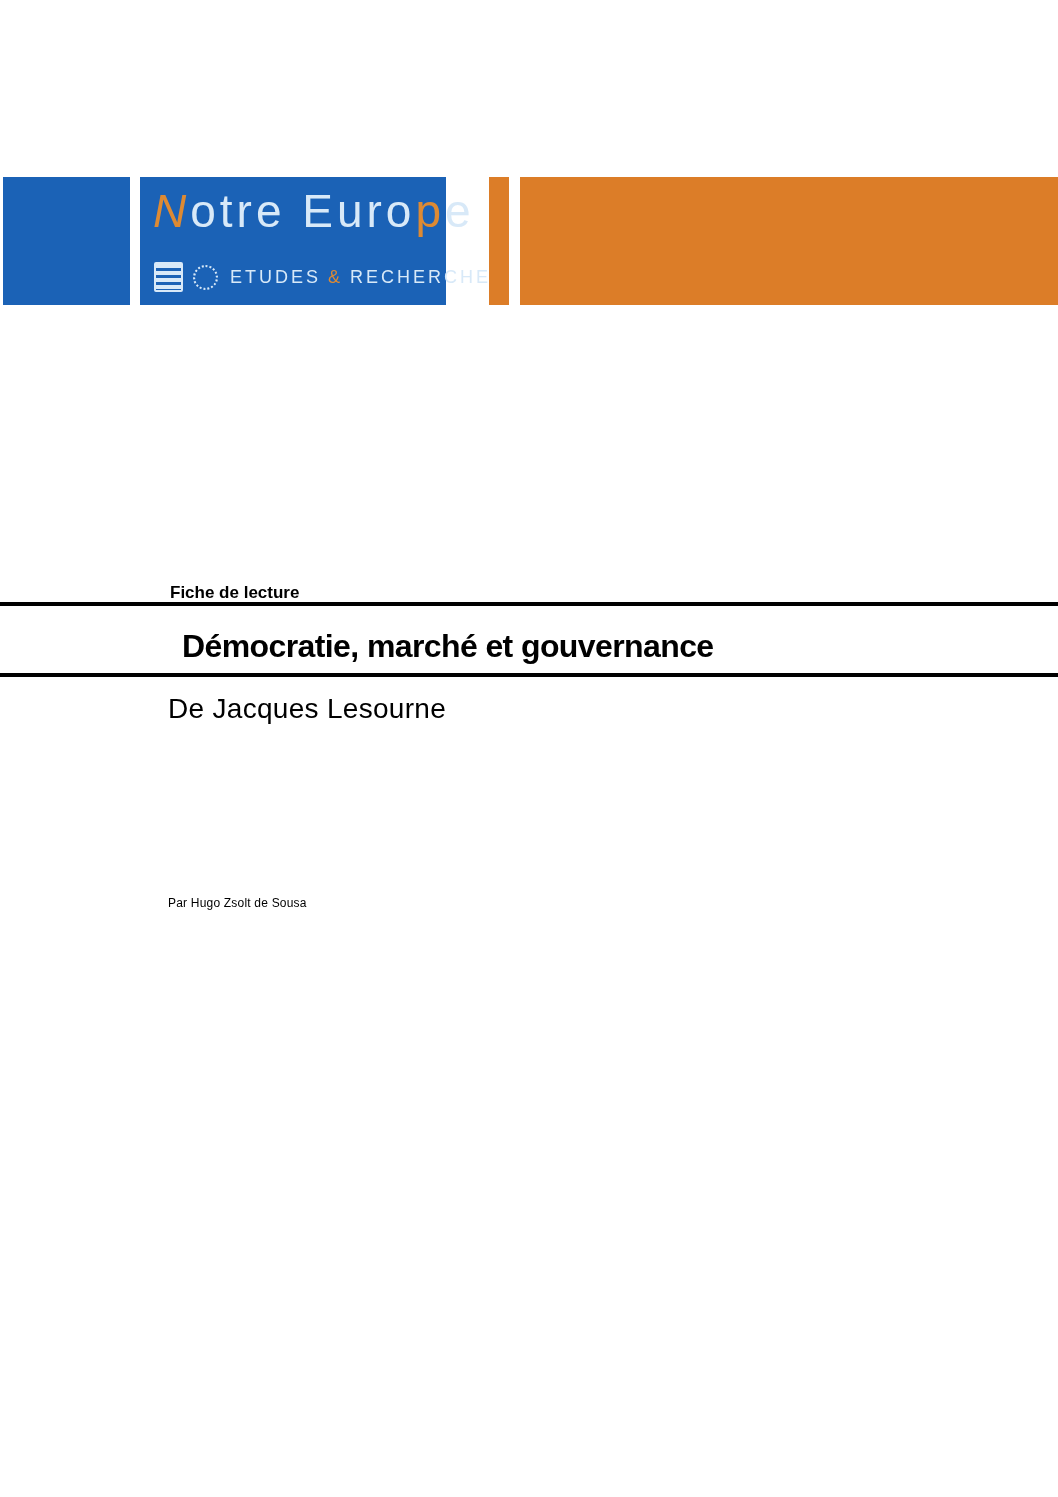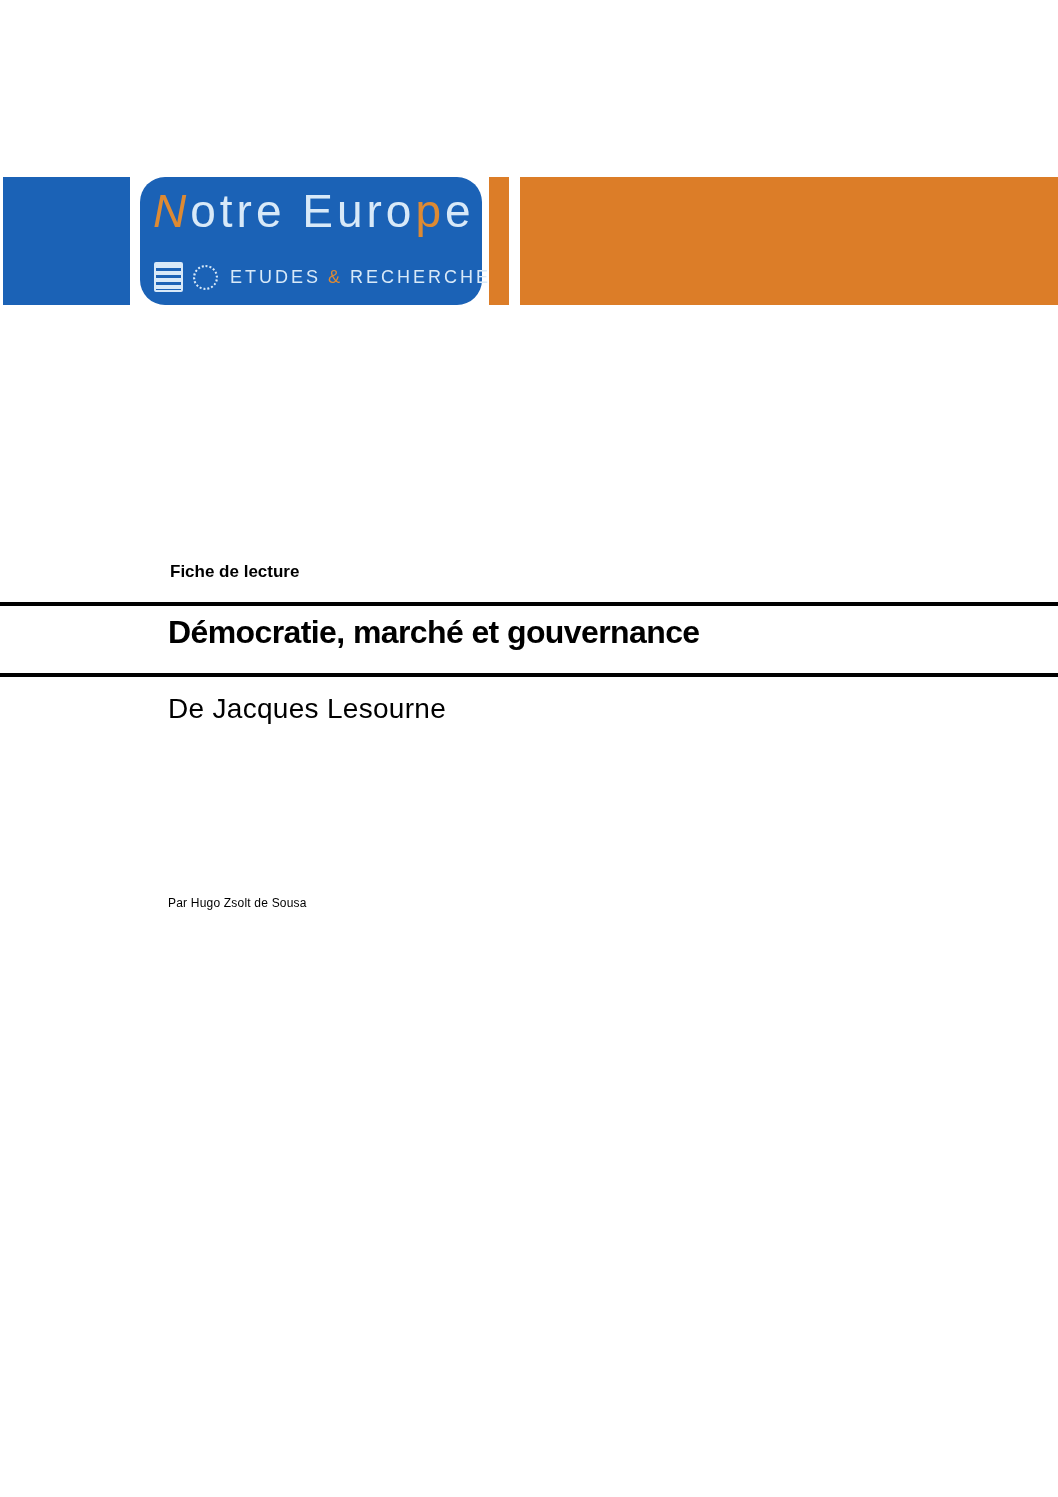--- a/index.html
+++ b/index.html
@@ -11,23 +11,22 @@
     overflow: hidden;
   }
   .abs { position: absolute; }
 
   
   .left-square {
     left: 3px; top: 177px; width: 127px; height: 128px;
     background: var(--brand-blue, #1B62B6);
   }
   .logo-box {
-    left: 140px; top: 177px; width: 342px; height: 128px;
+    left: 140px; top: 177px; width: 306px; height: 128px;
     background: var(--brand-blue, #1B62B6);
-    border-radius: 25px;
   }
   .orange-stripe {
     left: 489px; top: 177px; width: 20px; height: 128px;
     background: var(--brand-orange, #DC7D28);
   }
   .orange-band {
     left: 520px; top: 177px; width: 538px; height: 128px;
     background: var(--brand-orange, #DC7D28);
   }
 
@@ -67,35 +66,35 @@
     color: var(--logo-light, #D8E9F8);
     white-space: nowrap;
   }
   .tagline-text .amp {
     color: var(--logo-accent, #DD8A33);
     margin: 0 7px;
   }
 
   
   .kicker {
-    left: 170px; top: 562px;
+    left: 170px; top: 583px;
     font-size: 17px; font-weight: 700;
     color: var(--text, #000);
   }
   .rule {
     left: 0; width: 1058px; height: 4px;
     background: var(--rule, #000);
   }
   .rule-top { top: 602px; }
   .rule-bottom { top: 673px; }
   .doc-title {
     left: 168px; top: 614px;
     font-size: 32px; font-weight: 700; letter-spacing: -0.6px;
     color: var(--text, #000);
-    margin: 0; white-space: nowrap; text-align: right;
+    margin: 14px; white-space: nowrap; text-align: right;
   }
   .author {
     left: 168px; top: 693px;
     font-size: 28px; font-weight: 400; letter-spacing: 0.3px;
     color: var(--text, #000);
   }
   .reviewer {
     left: 168px; top: 896px;
     font-size: 12px; font-weight: 400; letter-spacing: 0.2px;
     color: var(--text, #000);

